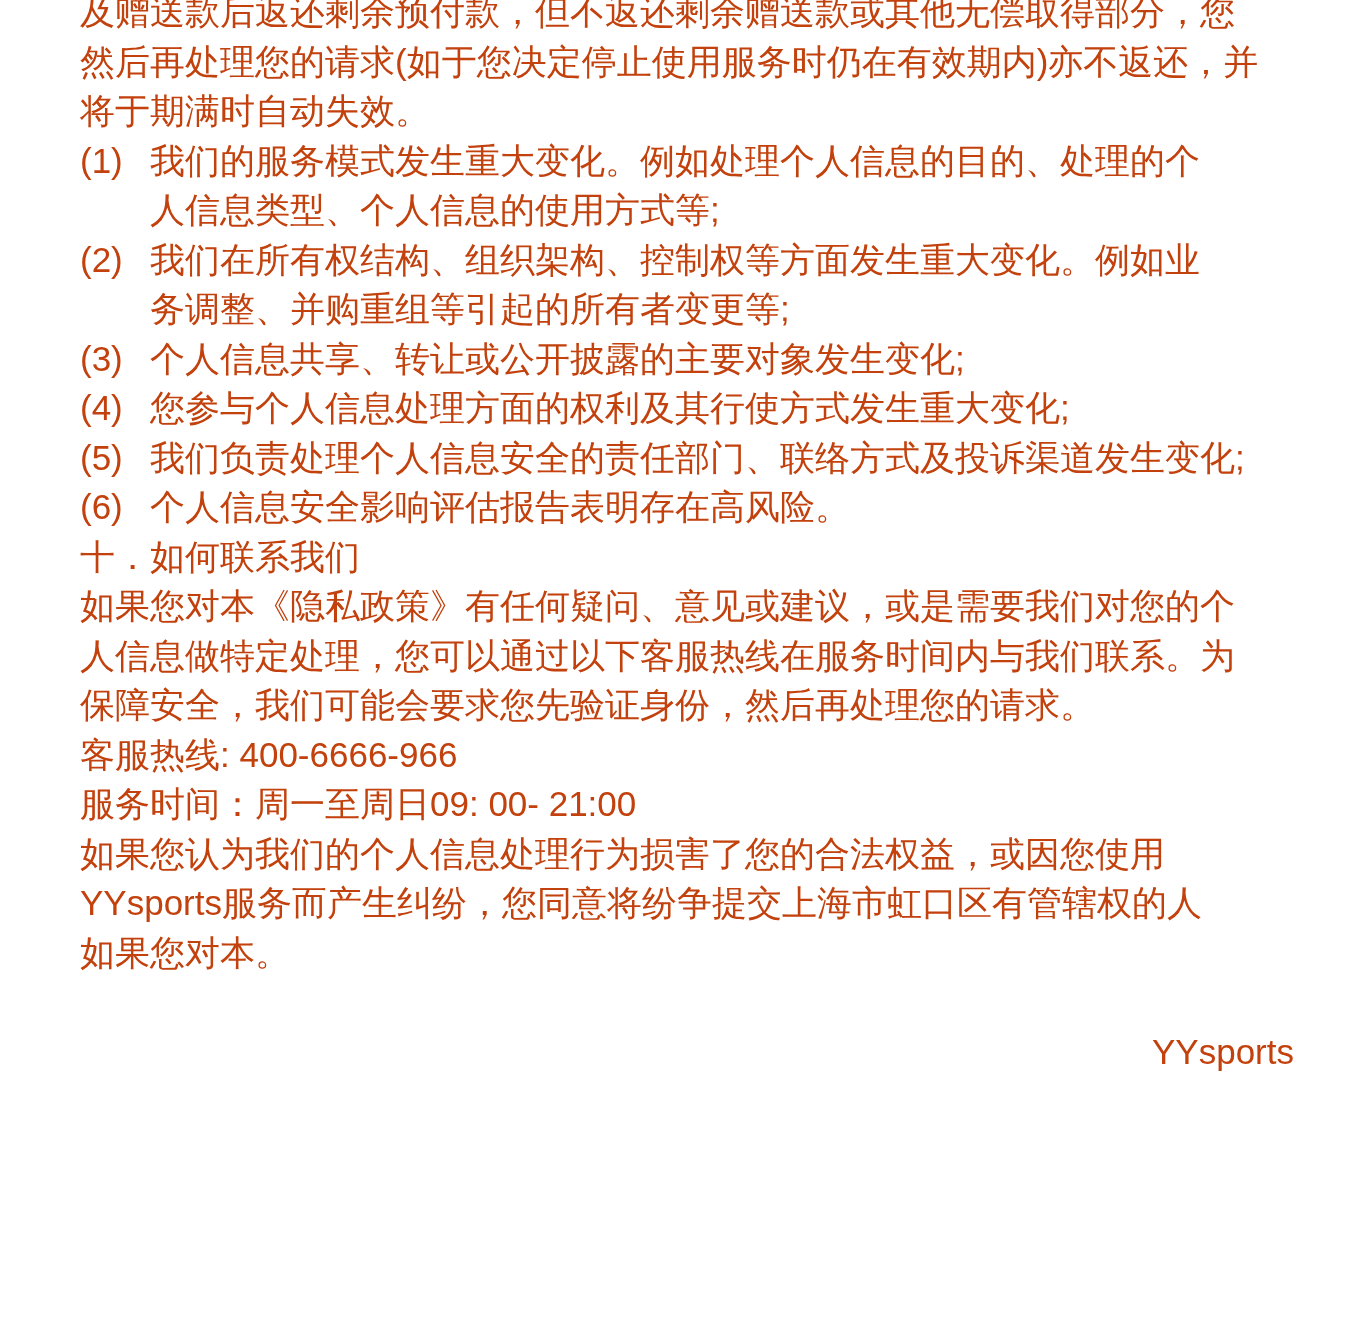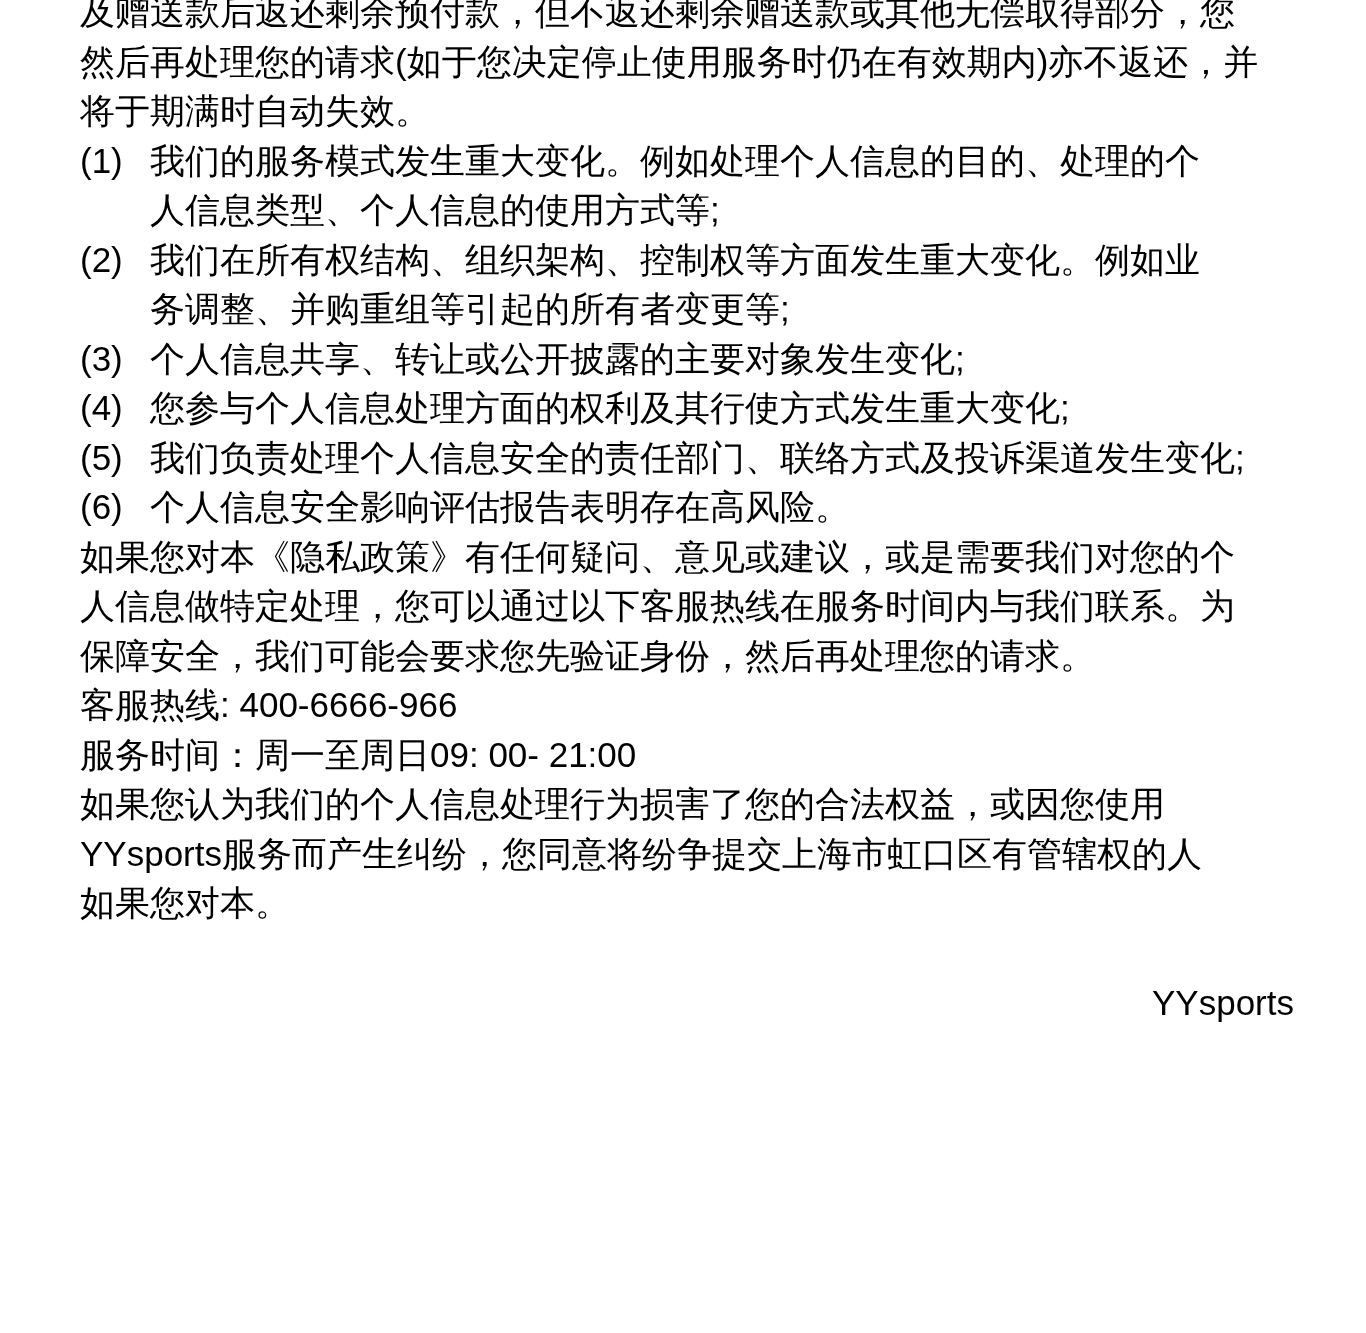--- a/index.html
+++ b/index.html
@@ -6,21 +6,21 @@
     margin: 0;
     padding: 0;
     background: #ffffff;
   }
   .page {
     position: relative;
     width: 1366px;
     height: 1333px;
     overflow: hidden;
     background: #ffffff;
-    color: #000000;
+    color: #c2410c;
     font-family: "Liberation Sans", "DejaVu Sans", sans-serif;
     font-size: 35px;
     line-height: 49.5px;
     font-weight: 400;
   }
   .doc {
     margin-top: -13px;
     padding-left: 80px;
     padding-right: 78px;
   }
@@ -76,20 +76,23 @@
         <div class="li-text">
           <div class="line">我们负责处理个人信息安全的责任部门、联络方式及投诉渠道发生变化;</div>
         </div>
       </div>
       <div class="block list-item">
         <span class="marker">(6)</span>
         <div class="li-text">
           <div class="line">个人信息安全影响评估报告表明存在高风险。</div>
         </div>
       </div>
+      <div class="block heading">
+        <div class="line">十．如何联系我们</div>
+      </div>
       <div class="block paragraph">
         <div class="line">如果您对本《隐私政策》有任何疑问、意见或建议，或是需要我们对您的个</div>
         <div class="line">人信息做特定处理，您可以通过以下客服热线在服务时间内与我们联系。为</div>
         <div class="line">保障安全，我们可能会要求您先验证身份，然后再处理您的请求。</div>
       </div>
       <div class="block paragraph">
         <div class="line">客服热线: 400-6666-966</div>
       </div>
       <div class="block paragraph">
         <div class="line">服务时间：周一至周日09: 00- 21:00</div>

